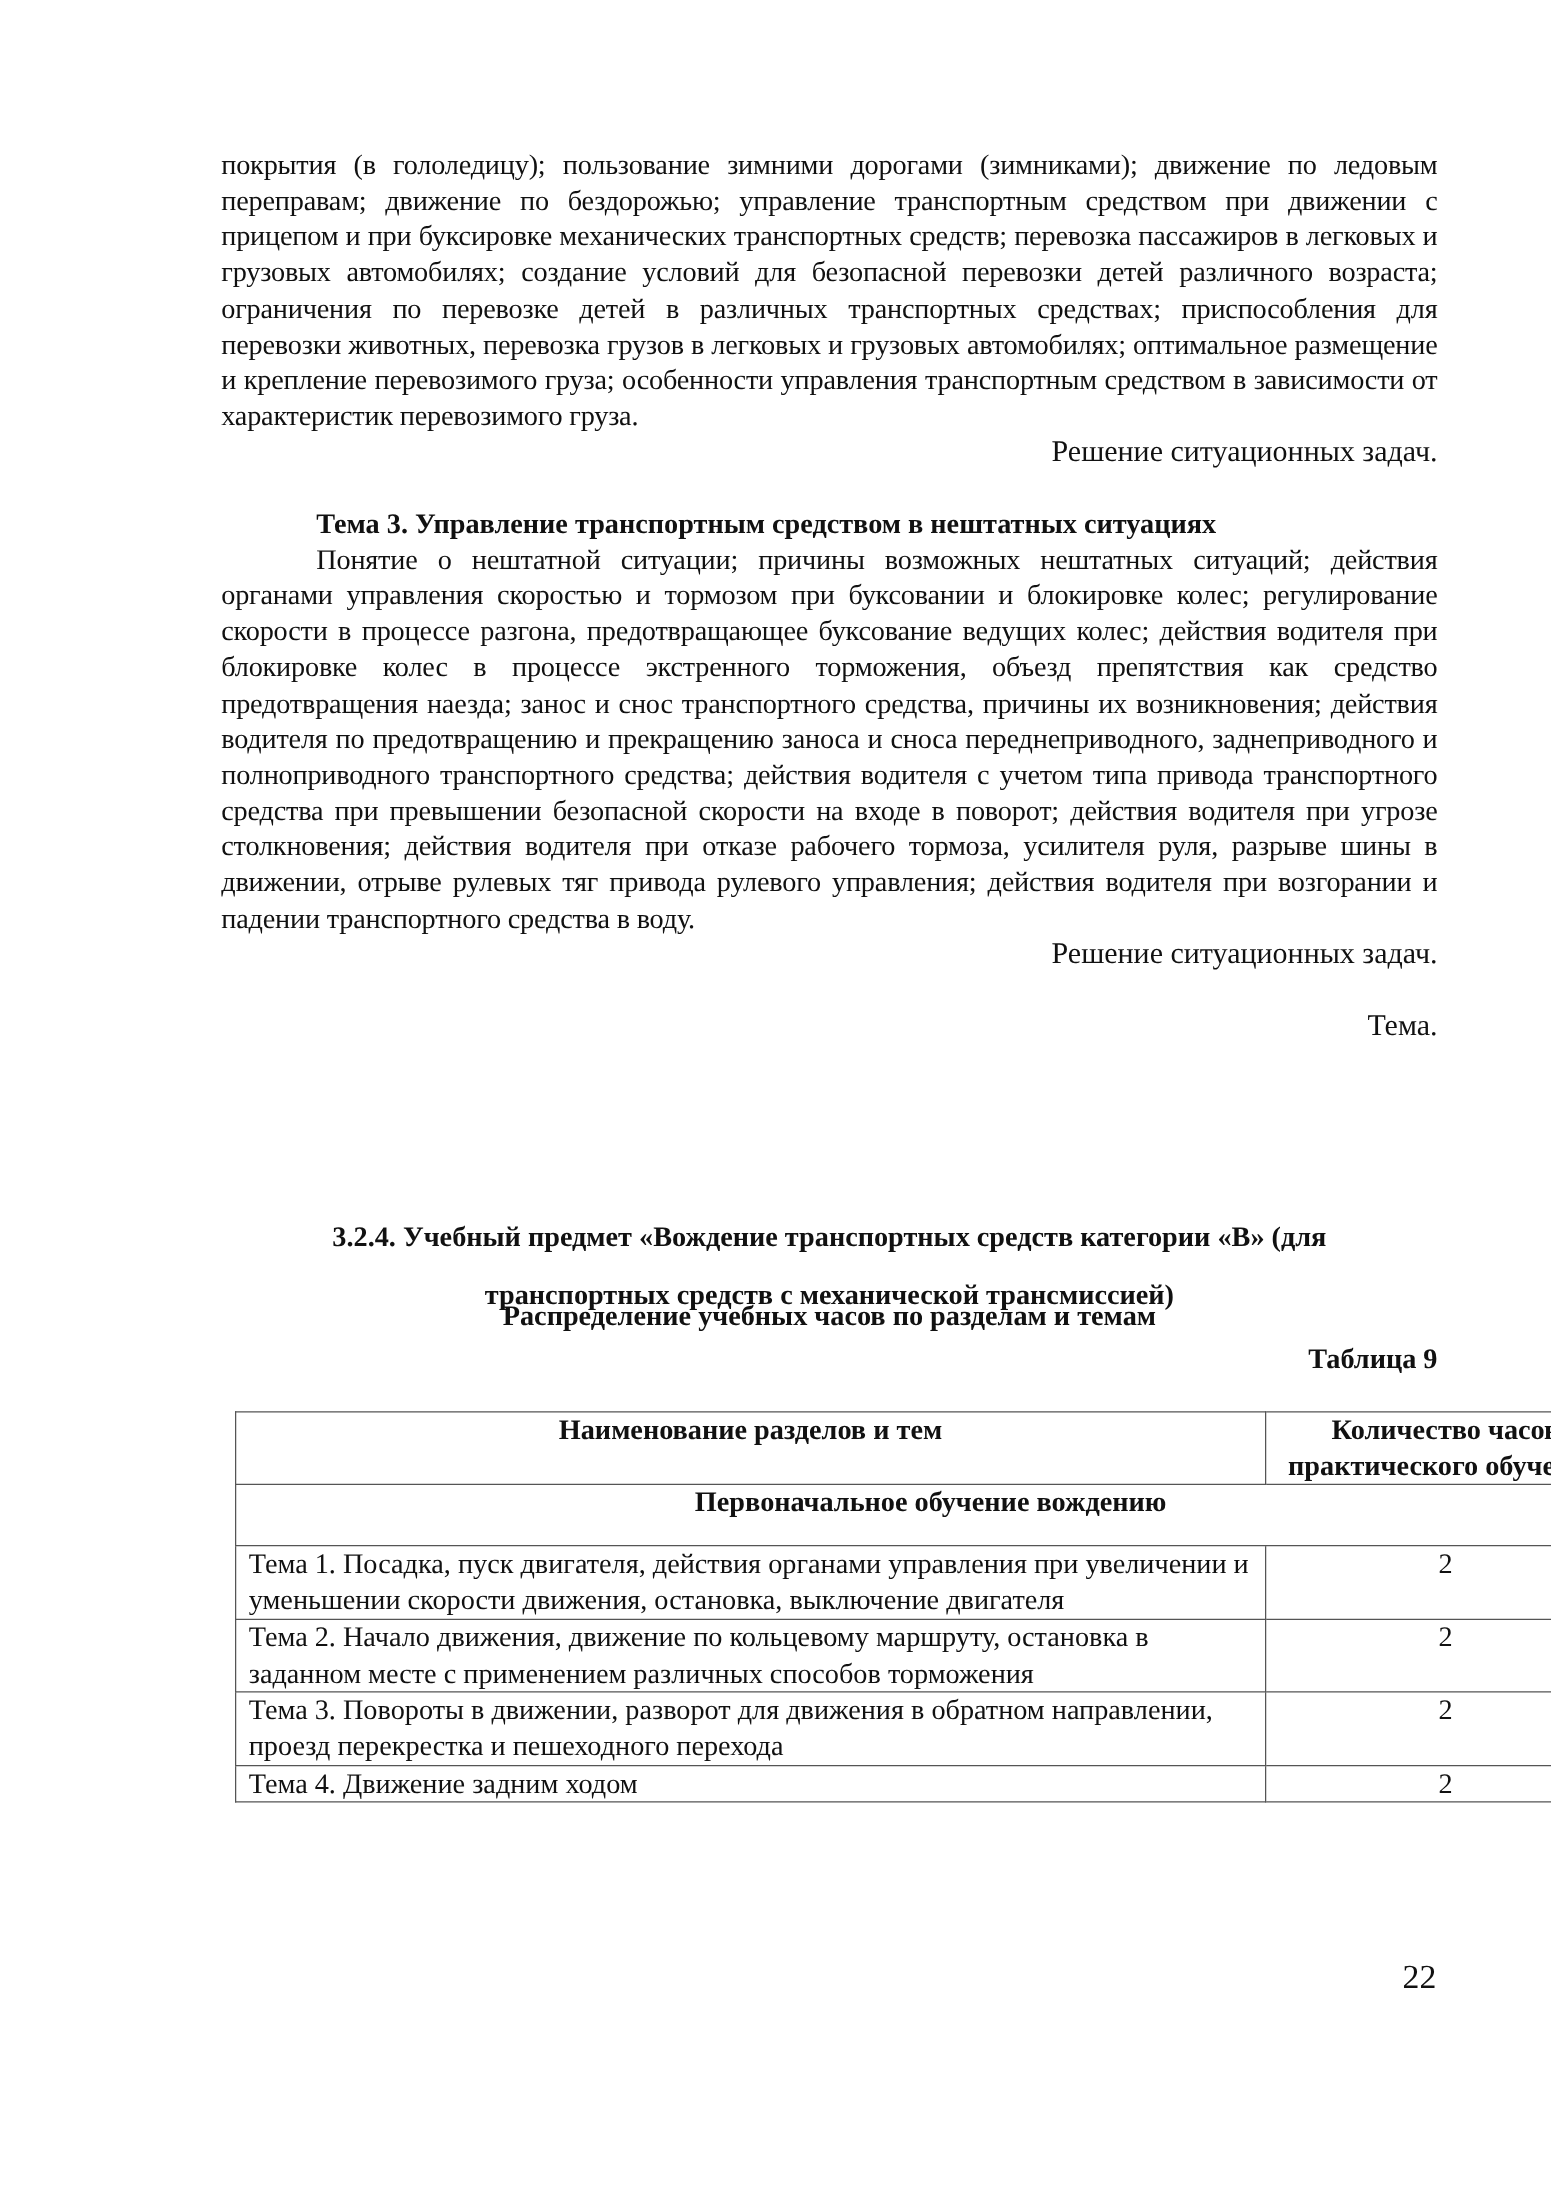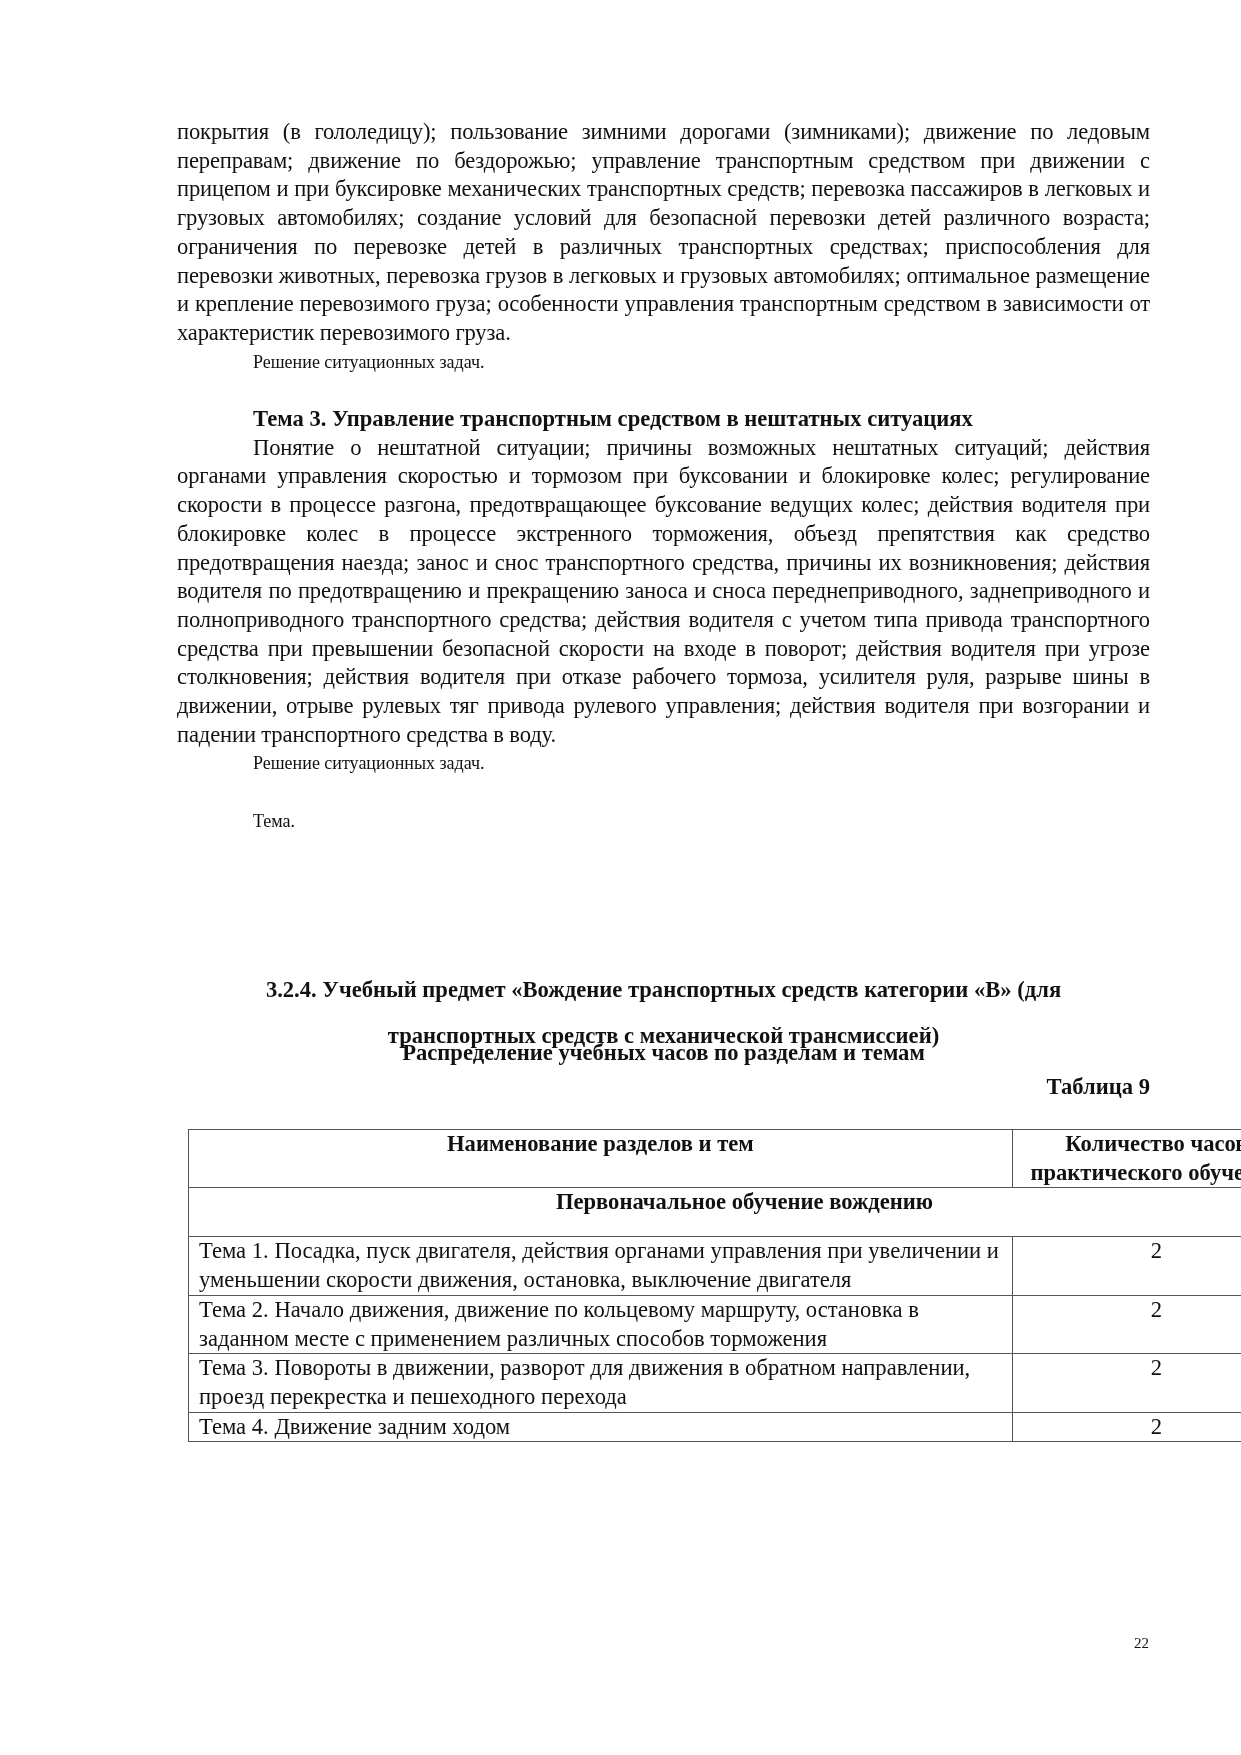--- a/index.html
+++ b/index.html
@@ -7,21 +7,21 @@
     width: 1241px; height: 1755px; position: relative; overflow: hidden;
     font-family: "Liberation Serif", "DejaVu Serif", serif;
     color: #111111;
   }
   .page { position: absolute; left: 177px; top: 118px; width: 973px; }
   .p {
     font-size: 22.6px; line-height: 28.7px; text-align: justify;
     margin: 0; letter-spacing: -0.15px;
   }
   .p.indent { text-indent: 76px; }
-  .line-indent { padding-left: 76px; font-size: 18px; line-height: 28.7px; margin: 0; }
+  .line-indent { padding-left: 76px; font-size: 24px; line-height: 28.7px; margin: 0; text-align: right; }
   .blank { height: 28.7px; }
   .heading {
     font-weight: bold; font-size: 22.6px; line-height: 28.7px; margin: 0;
     padding-left: 76px;
   }
   .center-h {
     font-weight: bold; font-size: 22.6px; line-height: 28.7px; margin: 17px;
     text-align: center;
   }
   .sec-title { position: absolute; left: 177px; top: 959px; width: 973px; }
@@ -37,21 +37,21 @@
   table.hours td, table.hours th {
     border: 1.5px solid #555555; vertical-align: top; padding: 0 10px;
   }
   table.hours th { font-weight: bold; text-align: center; padding-top: 0; }
   th.col-name { width: 702px; padding-bottom: 2px; }
   th.col-hours { width: 232px; padding-bottom: 2px; }
   td.section-cell { text-align: center; font-weight: bold; height: 48px; vertical-align: middle; }
   td.name-cell { text-align: left; padding-left: 10px; padding-right: 8px; }
   td.hours-cell { text-align: center; }
   .page-number {
-    position: absolute; right: 92px; top: 1629px; font-size: 15px; line-height: 28.7px;
+    position: absolute; right: 92px; top: 1567px; font-size: 27px; line-height: 28.7px;
   }
 </style>
 </head>
 <body>
 
 <div class="page">
   <p class="p">покрытия (в гололедицу); пользование зимними дорогами (зимниками); движение по ледовым переправам; движение по бездорожью; управление транспортным средством при движении с прицепом и при буксировке механических транспортных средств; перевозка пассажиров в легковых и грузовых автомобилях; создание условий для безопасной перевозки детей различного возраста; ограничения по перевозке детей в различных транспортных средствах; приспособления для перевозки животных, перевозка грузов в легковых и грузовых автомобилях; оптимальное размещение и крепление перевозимого груза; особенности управления транспортным средством в зависимости от характеристик перевозимого груза.</p>
   <p class="line-indent">Решение ситуационных задач.</p>
   <div class="blank"></div>
   <p class="heading">Тема 3. Управление транспортным средством в нештатных ситуациях</p>

